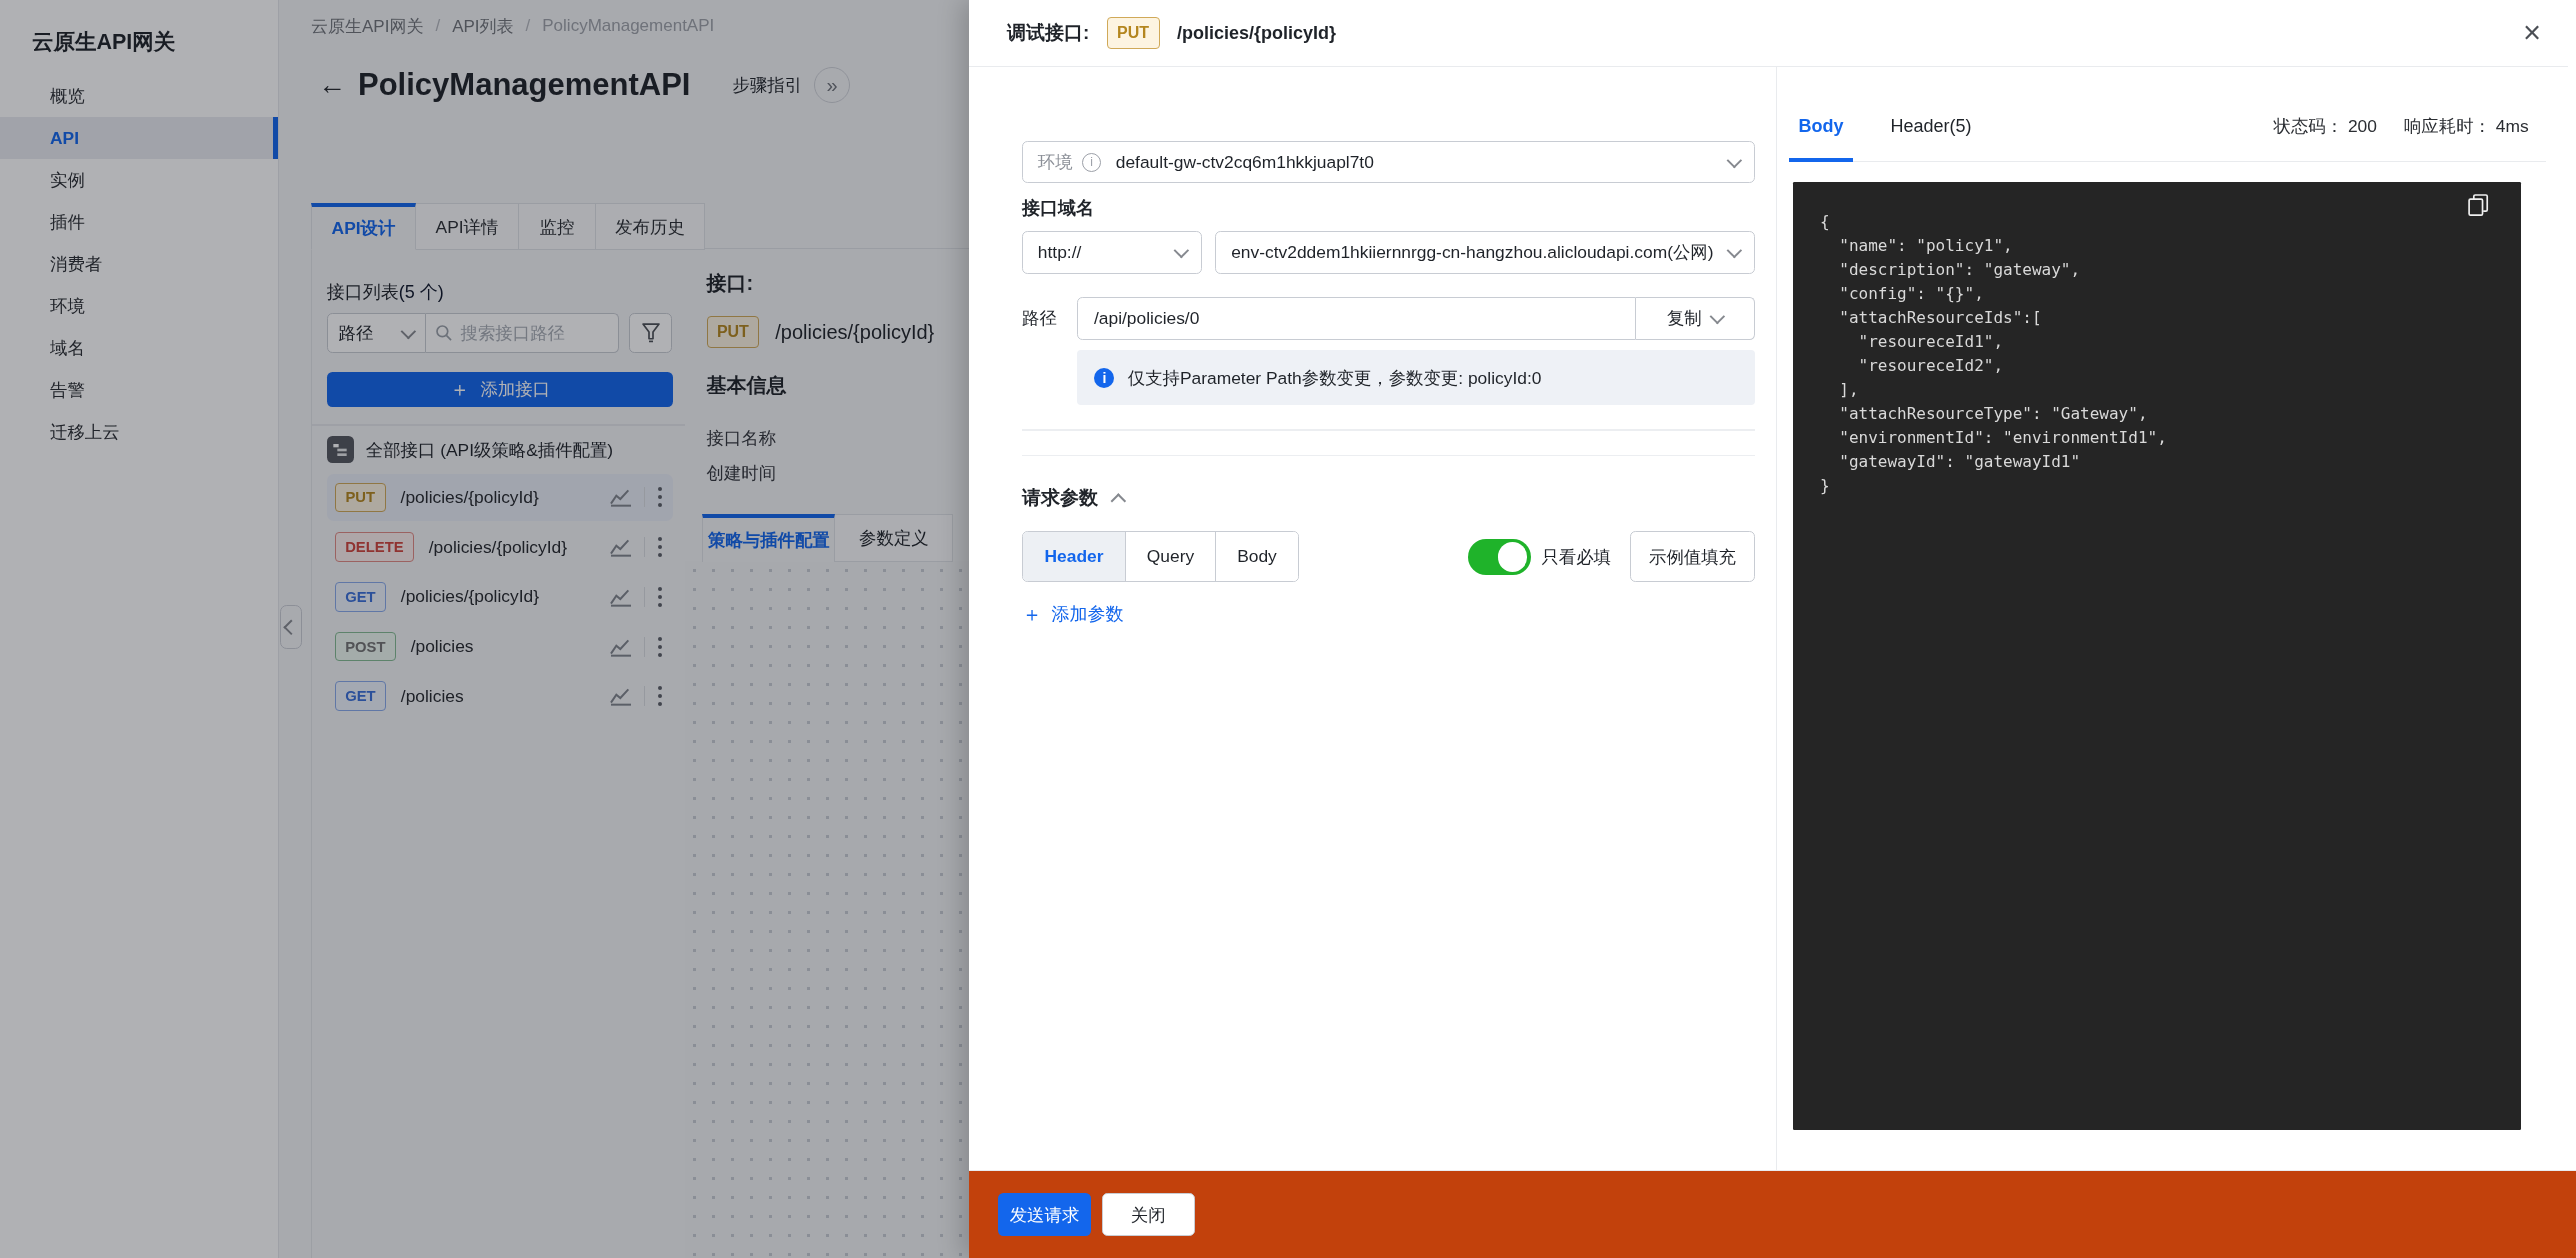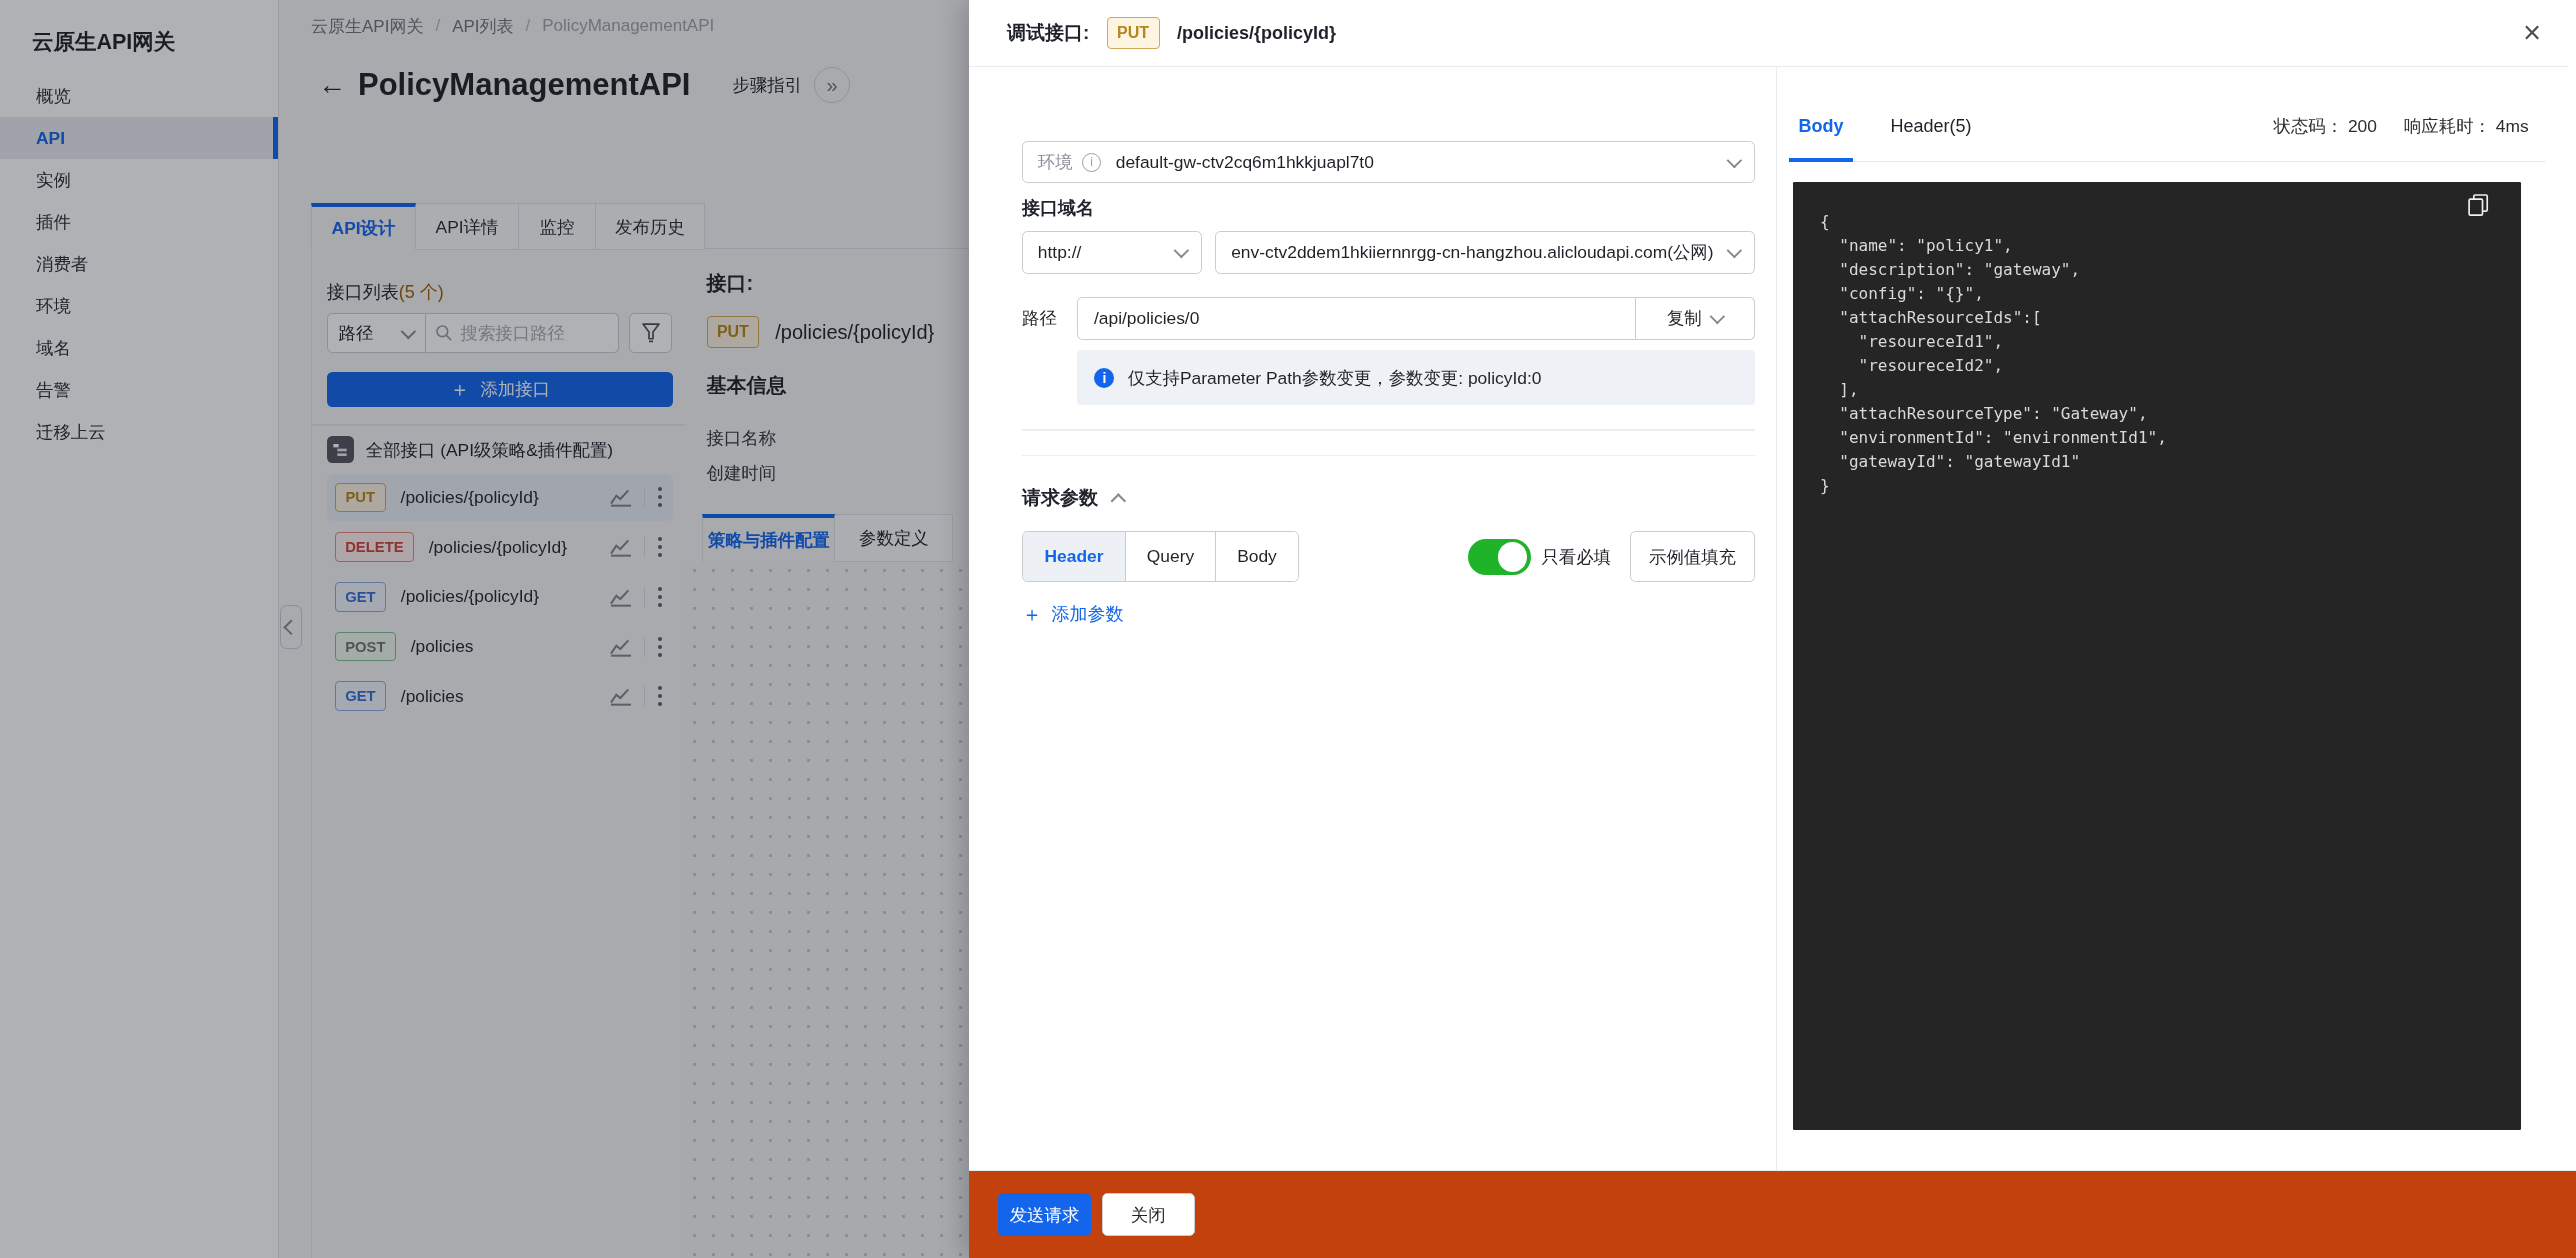--- a/index.html
+++ b/index.html
@@ -3,21 +3,21 @@
 <meta charset="utf-8">
 <style>
   html,body{margin:0;padding:0;background:#dcdee2;}
   .canvas{position:relative;width:2576px;height:1258px;background:#f4f5f7;overflow:hidden;
           font-family:"Liberation Sans","DejaVu Sans",sans-serif;color:#1f2329;}
 
   
   .sidebar{position:absolute;left:0;top:0;width:279px;height:100%;background:#ffffff;border-right:1.3px solid #e4e6ea;box-sizing:border-box;}
   .sidebar-title{position:absolute;left:32px;top:27px;font-size:21.5px;font-weight:bold;}
   .side-menu{position:absolute;top:75px;left:0;right:0;}
-  .side-item{height:42px;display:flex;align-items:center;padding-left:36px;font-size:17.4px;color:#2b2e33;cursor:pointer;box-sizing:border-box;}
+  .side-item{height:42px;display:flex;align-items:center;padding-left:50px;font-size:17.4px;color:#2b2e33;cursor:pointer;box-sizing:border-box;}
   .side-item.active{background:#e9ebf1;color:#1366ec;font-weight:bold;border-right:5.4px solid #1366ec;}
 
   
   .page{position:absolute;left:279px;top:0;right:0;bottom:0;}
   .breadcrumb{position:absolute;left:32px;top:14.8px;font-size:17px;color:#70747a;display:flex;gap:12px;align-items:center;}
   .crumb-sep{color:#b3b6bc;}
   .crumb-last{color:#9ea2a9;}
   .title-row{position:absolute;left:39px;top:67px;display:flex;align-items:center;}
   .back-arrow{font-size:28px;line-height:1;margin-right:12px;color:#26292e;}
   .page-title{font-size:31px;font-weight:bold;}
@@ -27,21 +27,21 @@
 
   .page-tabs{position:absolute;left:32px;top:203px;display:flex;z-index:2;}
   .ptab{height:47px;box-sizing:border-box;border:1.3px solid #dfe1e6;border-left:none;display:flex;align-items:center;justify-content:center;font-size:17.4px;background:#f9fafb;color:#2b2e33;}
   .ptab:first-child{border-left:1.3px solid #dfe1e6;}
   .ptab.active{border-top:4px solid #1366ec;background:#f4f5f7;border-bottom:1.3px solid #f4f5f7;color:#1366ec;font-weight:bold;}
   .tabbar-line{position:absolute;left:32px;right:0;top:248px;height:1.3px;background:#dfe1e6;z-index:1;}
 
   
   .list-panel{position:absolute;left:32px;top:250px;bottom:0;width:374px;border-left:1.3px solid #e2e4e8;box-sizing:border-box;padding:29.5px 12px 0 14.8px;}
   .list-title{font-size:18px;margin-bottom:9.4px;}
-  .list-count{color:#a16207;}
+  .list-count{color:#0f172a;}
   .filter-row{display:flex;height:40px;margin-bottom:19px;}
   .path-select{width:99px;border:1.3px solid #c8ccd3;border-radius:5.4px 0 0 5.4px;background:#fff;display:flex;align-items:center;justify-content:space-between;padding:0 10.7px;font-size:17.4px;box-sizing:border-box;}
   .search-box{width:193px;border:1.3px solid #c8ccd3;border-left:none;border-radius:0 5.4px 5.4px 0;background:#fff;display:flex;align-items:center;padding:0 9.4px;gap:8px;color:#a7acb4;font-size:17.4px;box-sizing:border-box;}
   .funnel-btn{margin-left:10.7px;width:43px;border:1.3px solid #c8ccd3;border-radius:5.4px;background:#fff;display:flex;align-items:center;justify-content:center;box-sizing:border-box;}
   .add-btn{height:35px;background:#1366ec;border-radius:5.4px;color:#fff;font-size:17.4px;display:flex;align-items:center;justify-content:center;gap:10.7px;margin-bottom:17.4px;cursor:pointer;}
   .panel-divider{height:1.3px;background:#e4e6ea;margin-left:-14.8px;margin-right:-12px;}
   .group-row{margin-top:10.7px;margin-bottom:10.7px;display:flex;align-items:center;gap:12px;}
   .group-icon{width:27px;height:27px;background:#54575e;border-radius:5.4px;display:flex;align-items:center;justify-content:center;flex:none;}
   .group-label{font-size:17.4px;}
   .api-item{height:47px;border-radius:6.7px;display:flex;align-items:center;padding:0 8px;margin-bottom:2.7px;box-sizing:border-box;}

